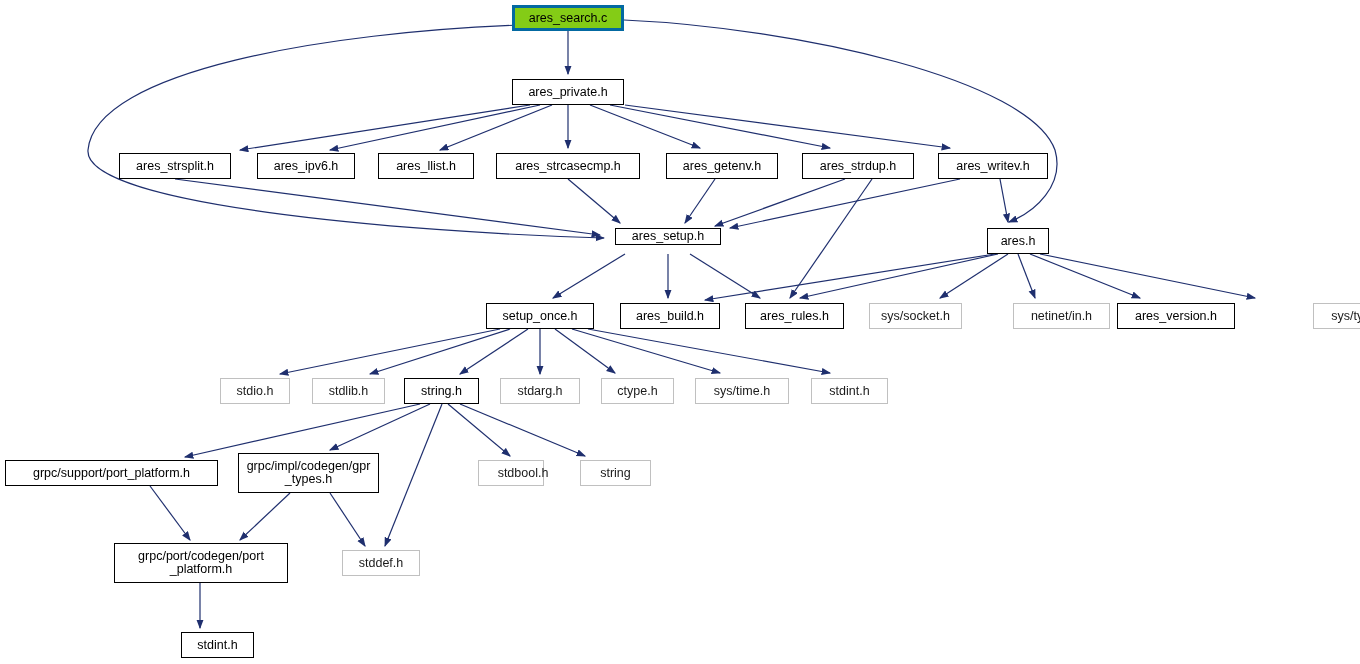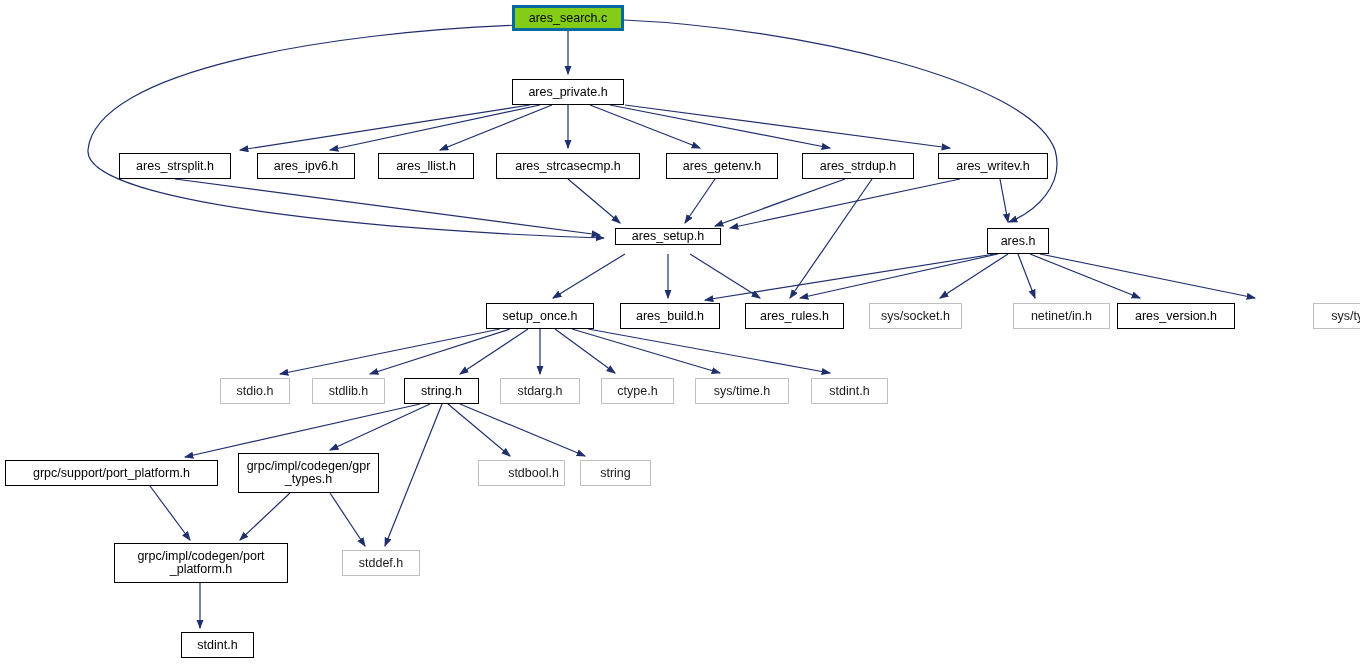--- a/index.html
+++ b/index.html
@@ -134,19 +134,19 @@
   <div class="node faded" style="left:220px;top:378px;width:70px;height:26px;">stdio.h</div>
   <div class="node faded" style="left:312px;top:378px;width:73px;height:26px;">stdlib.h</div>
   <div class="node solid" style="left:404px;top:378px;width:75px;height:26px;">string.h</div>
   <div class="node faded" style="left:500px;top:378px;width:80px;height:26px;">stdarg.h</div>
   <div class="node faded" style="left:601px;top:378px;width:73px;height:26px;">ctype.h</div>
   <div class="node faded" style="left:695px;top:378px;width:94px;height:26px;">sys/time.h</div>
   <div class="node faded" style="left:811px;top:378px;width:77px;height:26px;">stdint.h</div>
   <div class="node solid" style="left:5px;top:460px;width:213px;height:26px;">grpc/support/port_platform.h</div>
   <div class="node solid" style="left:238px;top:453px;width:141px;height:40px;">grpc/impl/codegen/gpr
 _types.h</div>
-  <div class="node faded" style="left:478px;top:460px;width:87px;height:26px;padding-left:24px;">stdbool.h</div>
+  <div class="node faded" style="left:478px;top:460px;width:66px;height:26px;padding-left:24px;">stdbool.h</div>
   <div class="node faded" style="left:580px;top:460px;width:71px;height:26px;">string</div>
-  <div class="node solid" style="left:114px;top:543px;width:174px;height:40px;">grpc/impl/codegen/port
+  <div class="node solid" style="left:114px;top:543px;width:174px;height:40px;">grpc/port/codegen/port
 _platform.h</div>
   <div class="node faded" style="left:342px;top:550px;width:78px;height:26px;">stddef.h</div>
   <div class="node solid" style="left:165px;top:632px;width:73px;height:26px;margin-left:16px;">stdint.h</div>
 </div>
 
 </body></html>

